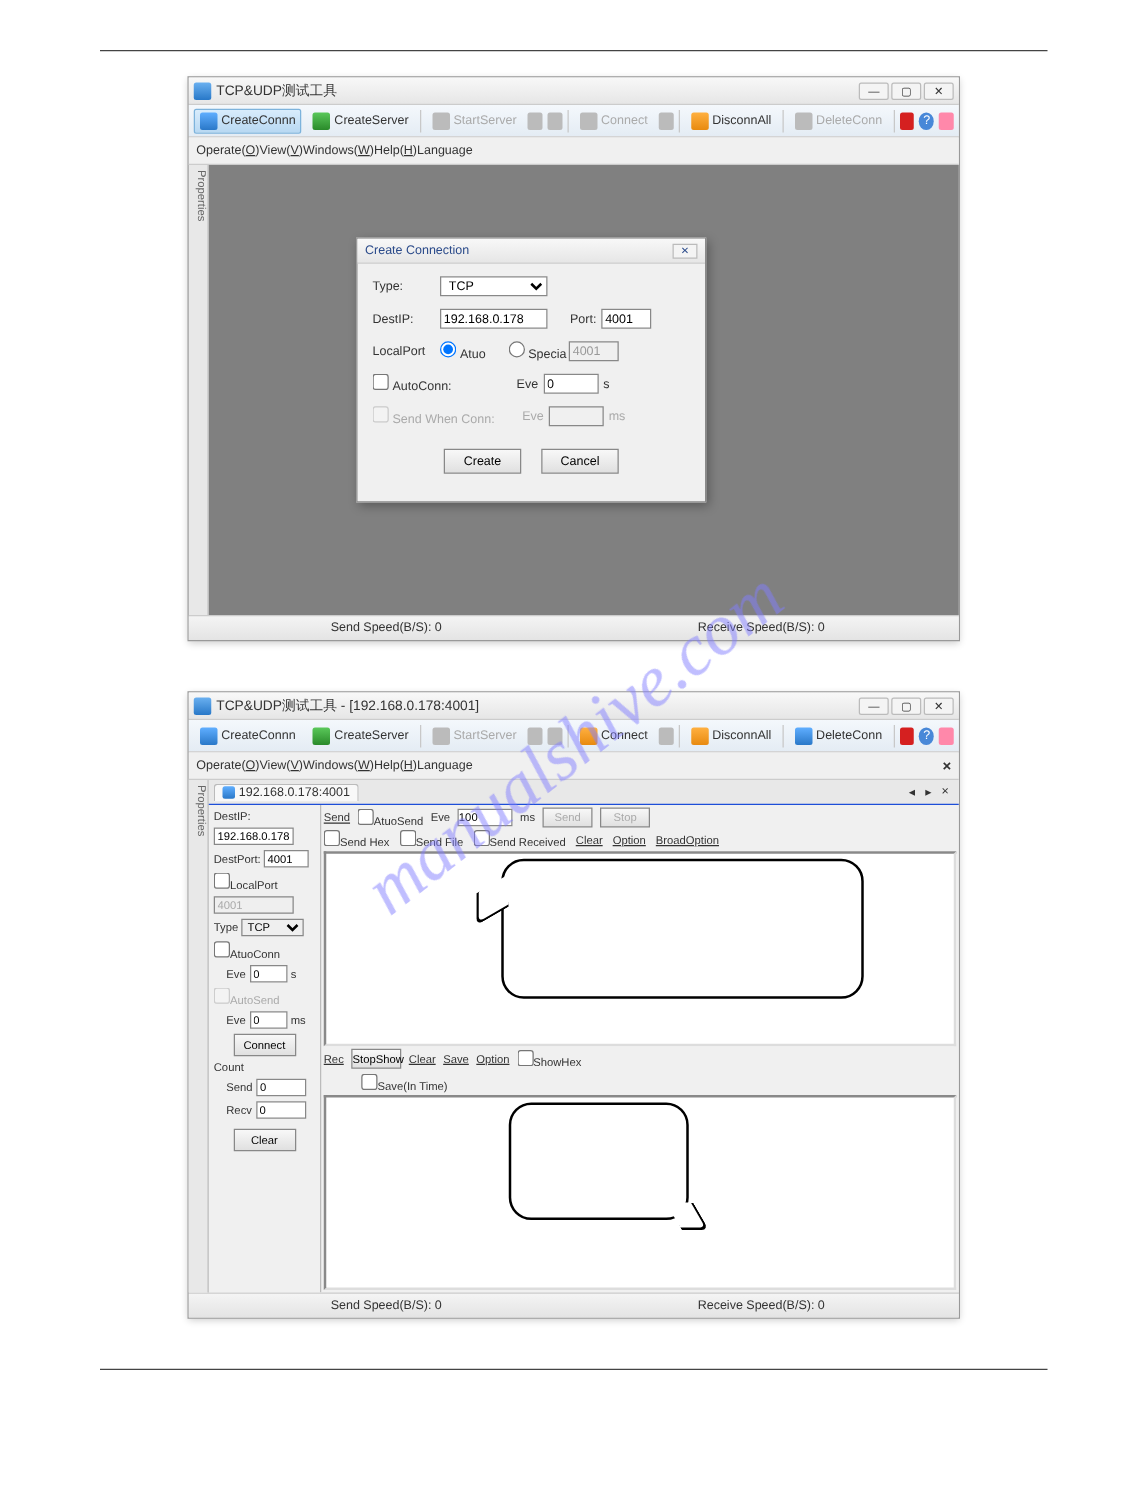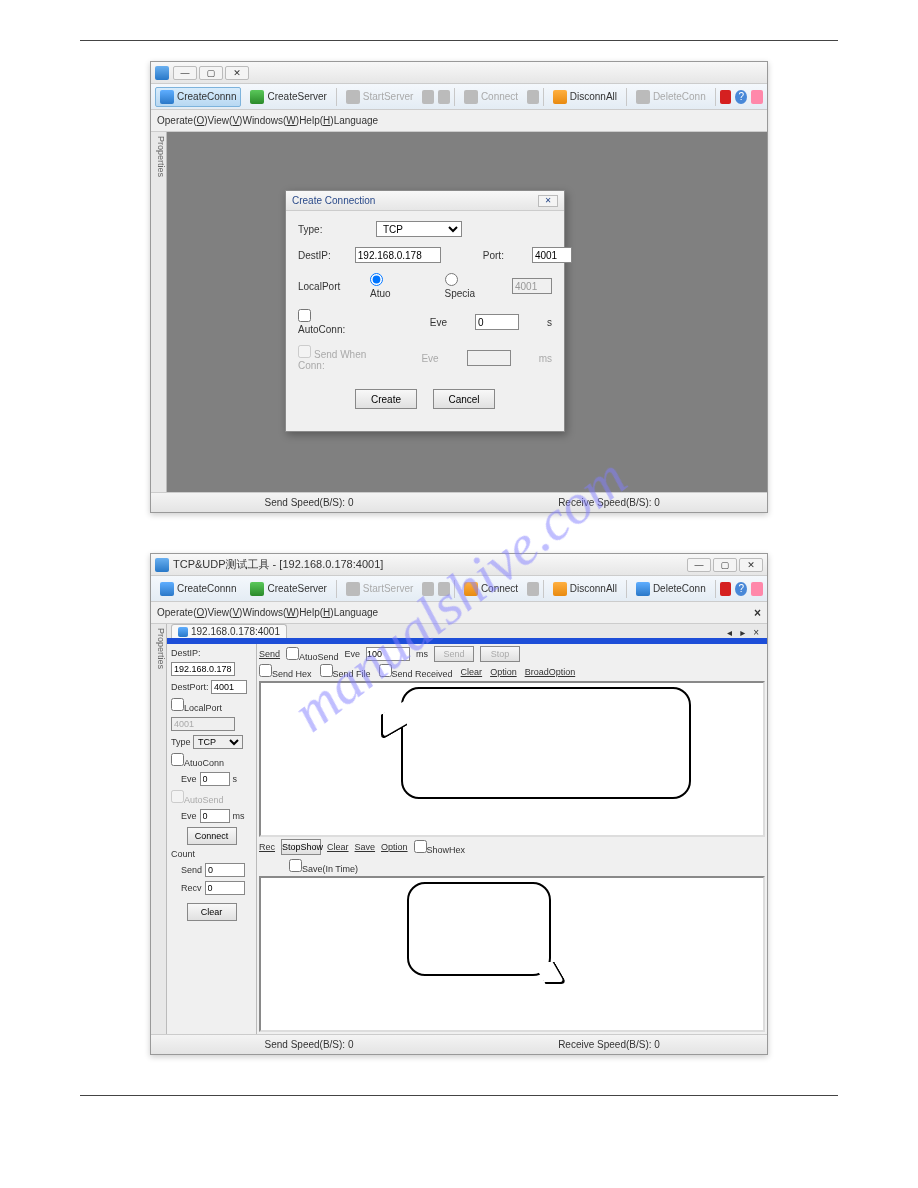--- a/index.html
+++ b/index.html
@@ -30,36 +30,36 @@
 .menubar u { text-decoration: underline; }
 .workspace { display: flex; background: #808080; height: 360px; position: relative; }
 .vtab { width: 16px; background: #e8e8e8; border-right: 1px solid #bbb; writing-mode: vertical-rl; text-orientation: mixed; font-size: 9px; padding-top: 4px; color: #666; }
 .statusbar { display: flex; align-items: center; background: linear-gradient(#f4f4f4,#e4e4e4); border-top: 1px solid #ccc; height: 20px; font-size: 10px; padding: 0 8px; }
 .statusbar .sitem { flex: 1; text-align: center; }
 .dialog { position: absolute; left: 134px; top: 58px; width: 280px; background: #f0f0f0; border: 1px solid #8a8a8a; box-shadow: 2px 3px 8px rgba(0,0,0,0.3); }
 .dialog .dtitle { display: flex; align-items: center; background: linear-gradient(#f8f8f8,#e6e6e6); border-bottom: 1px solid #ccc; height: 20px; padding: 0 6px; font-size: 10px; color: #2a4a8a; }
 .dialog .dtitle .spacer { flex: 1; }
 .dialog .dclose { width: 20px; height: 12px; border: 1px solid #bbb; background: #f4f4f4; text-align: center; line-height: 10px; font-size: 8px; cursor: pointer; }
 .dialog .dbody { padding: 10px 12px; font-size: 10px; }
-.drow { display: flex; align-items: center; margin-bottom: 10px; gap: 24px; }
+.drow { display: flex; align-items: center; margin-bottom: 10px; }
 .drow label { width: 54px; }
 .drow select, .drow input[type=text] { border: 1px solid #888; height: 16px; padding: 0 2px; font-size: 10px; background: #fff; }
 .drow select { width: 86px; }
 .drow input[type=text] { width: 86px; }
 .drow .port input { width: 40px; }
 .drow input[type=radio], .drow input[type=checkbox] { margin-right: 3px; }
 .dbuttons { display: flex; gap: 16px; justify-content: center; padding: 8px 0 12px; }
 .btn { width: 62px; height: 20px; border: 1px solid #888; background: linear-gradient(#f8f8f8,#e0e0e0); font-size: 10px; cursor: pointer; }
 .btn.small { width: 50px; height: 18px; font-size: 9px; }
 .btn.tiny { width: 40px; height: 16px; font-size: 9px; padding: 0; }
 .btn.disabled { color: #aaa; }
 
 
 .ws2 { background: #f0f0f0; height: 410px; display: flex; flex-direction: column; }
-.tabrow { display: flex; align-items: flex-end; background: #e8e8e8; border-bottom: 6px solid #1d4ed8; height: 20px; padding: 0 4px; }
+.tabrow { display: flex; align-items: center; background: #e8e8e8; border-bottom: 1px solid #1d4ed8; height: 20px; padding: 0 4px; }
 .tab { display: flex; align-items: center; gap: 3px; background: #f8f8f8; border: 1px solid #bbb; border-bottom: none; border-radius: 3px 3px 0 0; padding: 1px 6px; font-size: 10px; }
 .tabrow .spacer { flex: 1; }
 .tabx { font-size: 10px; cursor: pointer; padding: 0 4px; }
 .content { flex: 1; display: flex; overflow: hidden; }
 .sidepanel { width: 90px; background: #f0f0f0; border-right: 1px solid #bbb; padding: 4px; font-size: 9px; }
 .sidepanel .srow { margin-bottom: 4px; }
 .sidepanel input[type=text] { width: 64px; height: 14px; border: 1px solid #888; font-size: 9px; padding: 0 2px; }
 .sidepanel select { width: 50px; height: 14px; border: 1px solid #888; font-size: 9px; }
 .sidepanel .indent { padding-left: 10px; display: flex; align-items: center; gap: 3px; }
 .mainpanel { flex: 1; display: flex; flex-direction: column; padding: 2px; position: relative; }
@@ -79,20 +79,21 @@
 <body>
 
 <div class="watermark">manualshive.com</div>
 
 <div class="page">
 <hr class="sep">
 
 <div class="window">
   <div class="titlebar">
     <div class="ticon"></div>
+    <div class="title">TCP&amp;UDP测试工具</div>
     <div class="winctl">
       <div>—</div>
       <div>▢</div>
       <div>✕</div>
     </div>
   </div>
   <div class="toolbar">
     <div class="tbtn active">
           <span class="ticon2 ic-blue"></span>
           <span>CreateConnn</span>

